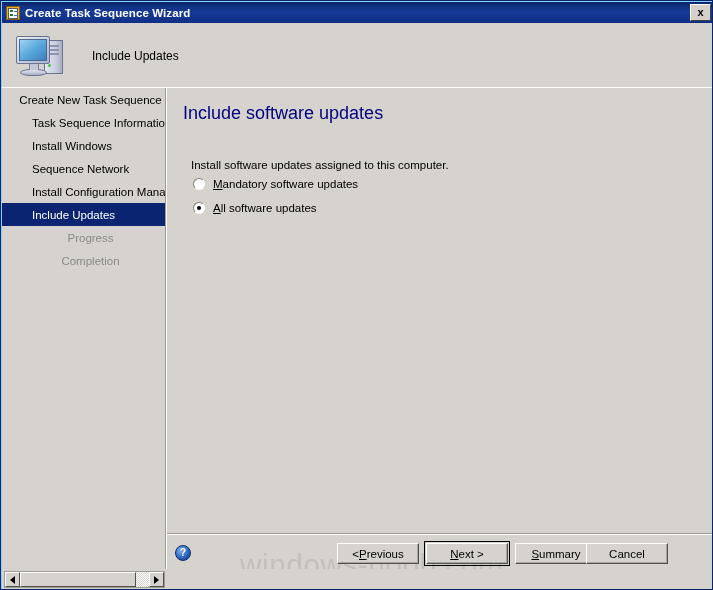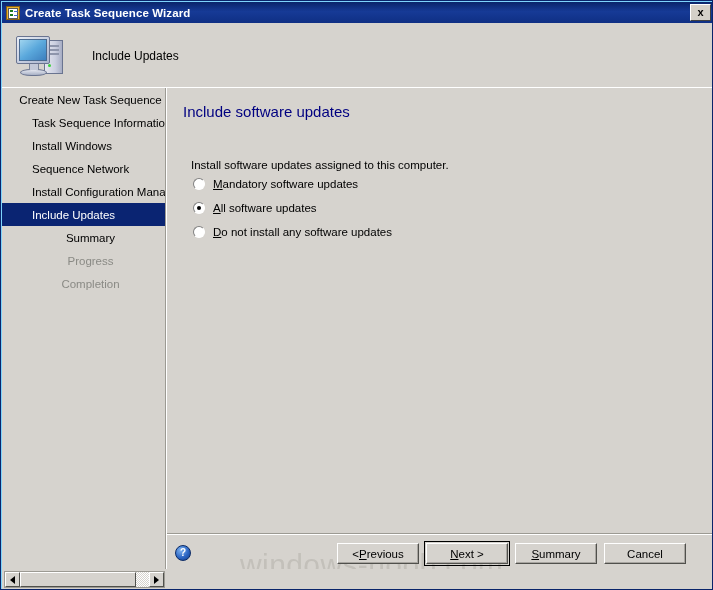--- a/index.html
+++ b/index.html
@@ -221,21 +221,21 @@
   #content {
     position: absolute;
     left: 165px; top: 0;
     width: 546px;
     height: 446px;
     background: #d6d3ce;
   }
   #content-heading {
     position: absolute;
     left: 16px; top: 15px;
-    font-size: 15px;
+    font-size: 18px;
     color: #000080;
     white-space: nowrap;
   }
   #content-desc {
     position: absolute;
     left: 24px; top: 71px;
     font-size: 11.5px;
     color: #000000;
   }
   #radio-group {
@@ -348,21 +348,21 @@
     font-family: "Liberation Sans", sans-serif;
   }
   .wiz-button u { text-decoration: underline; }
   .wiz-button.default {
     outline: 1px solid #000000;
     outline-offset: 1px;
   }
   #btn-previous { left: 170px; }
   #btn-next     { left: 259px; }
   #btn-summary  { left: 348px; }
-  #btn-cancel   { left: 437px; }
+  #btn-cancel   { left: 419px; }
 
   
   #scroll-area {
     position: absolute;
     left: 1px; top: 568px;
     width: 711px;
     height: 21px;
     background: #d6d3ce;
   }
   #hscroll {
@@ -465,23 +465,20 @@
         </div>
         <div class="nav-item lvl1">
           <span>Sequence Network</span>
         </div>
         <div class="nav-item lvl1">
           <span>Install Configuration Manag</span>
         </div>
         <div class="nav-item lvl1 selected">
           <span>Include Updates</span>
         </div>
-        <div class="nav-item lvl0">
-          <span>Summary</span>
-        </div>
         <div class="nav-item lvl0 disabled">
           <span>Progress</span>
         </div>
         <div class="nav-item lvl0 disabled">
           <span>Completion</span>
         </div>
       </div>
     <div id="sidebar-divider"></div>
     <div id="sidebar-divider2"></div>
 
@@ -490,24 +487,20 @@
       <div id="content-desc">Install software updates assigned to this computer.</div>
       <div id="radio-group">
           <div class="radio-row">
             <span class="radio-dot"></span>
             <span class="radio-label"><u>M</u><span>andatory software updates</span></span>
           </div>
           <div class="radio-row checked">
             <span class="radio-dot"></span>
             <span class="radio-label"><u>A</u><span>ll software updates</span></span>
           </div>
-          <div class="radio-row">
-            <span class="radio-dot"></span>
-            <span class="radio-label"><u>D</u><span>o not install any software updates</span></span>
-          </div>
         </div>
     </div>
 
     <div id="content-bottom-line2"></div>
     <div id="content-bottom-line"></div>
 
     <div id="buttonbar">
       <div id="help-icon">?</div>
       <div id="watermark">windows-noob.com</div>
     <div id="btn-previous" class="wiz-button">

